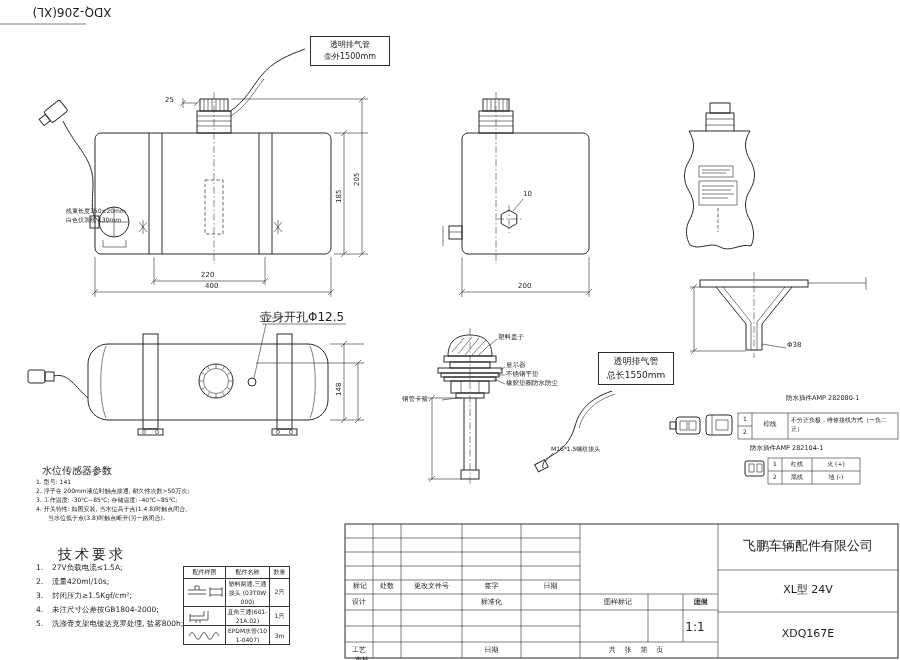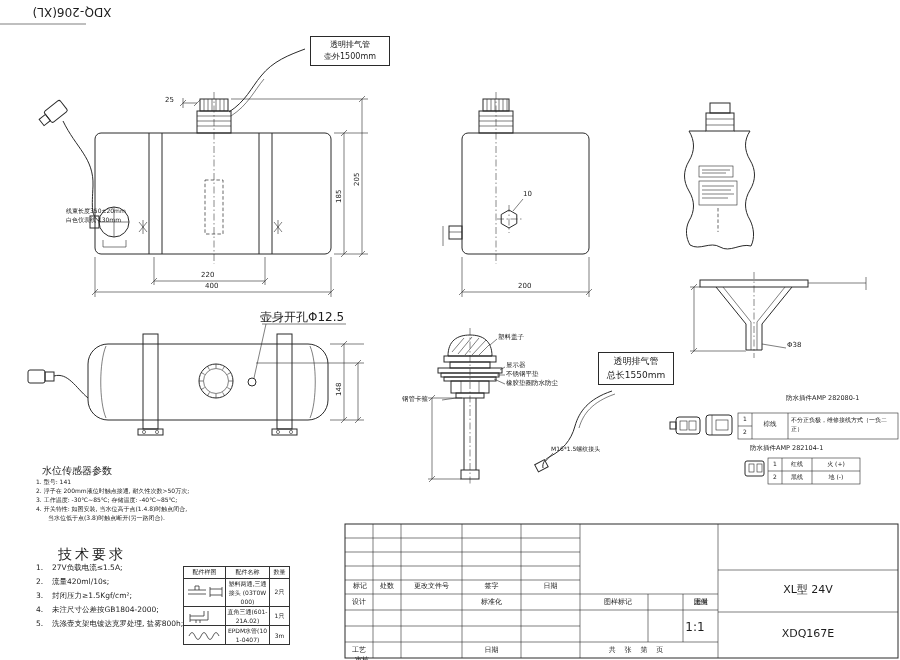--- a/index.html
+++ b/index.html
@@ -443,16 +443,17 @@
   <div class="lb t7 c" style="left:345px;top:598px;width:28px">设计</div>
   <div class="lb t7 c" style="left:462px;top:598px;width:59px">标准化</div>
   <div class="lb t7 c" style="left:345px;top:656px;width:34px">审核</div>
   <div class="lb t7 c" style="left:345px;top:646px;width:28px">工艺</div>
   <div class="lb t7 c" style="left:462px;top:646px;width:59px">日期</div>
   <div class="lb t7 c" style="left:580px;top:598px;width:76px">图样标记</div>
   <div class="lb t7 c" style="left:684px;top:598px;width:35px">重量</div>
   <div class="lb t7 c" style="left:683px;top:598px;width:35px">比例</div>
   <div class="lb t8 c" style="left:683px;top:621px;width:24px">1:1</div>
   <div class="lb t7 c" style="left:580px;top:646px;width:112px;white-space:pre">共    张    第    页</div>
+  <div class="lb t13 c" style="left:718px;top:539px;width:180px;font-weight:500">飞鹏车辆配件有限公司</div>
   <div class="lb t11 c" style="left:718px;top:584px;width:180px">XL型 24V</div>
   <div class="lb t11 c" style="left:718px;top:628px;width:180px">XDQ167E</div>
 
 </div>
 
 </body></html>

